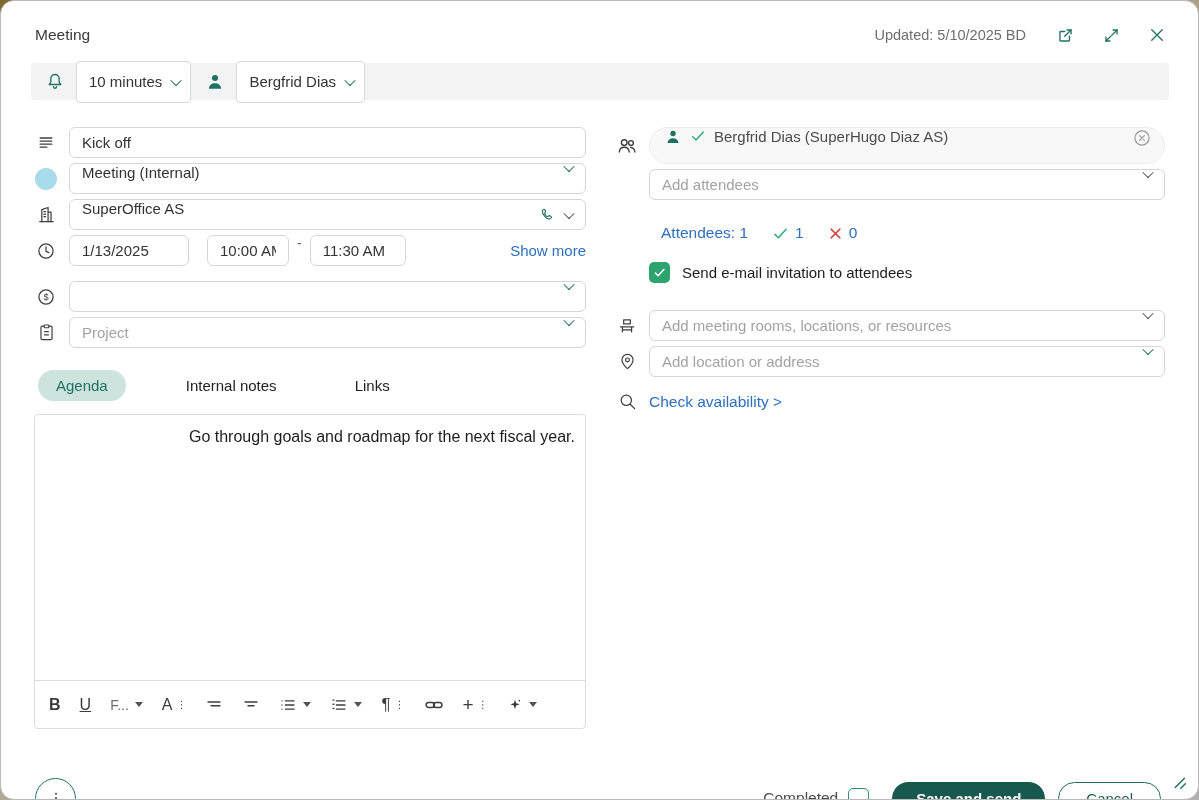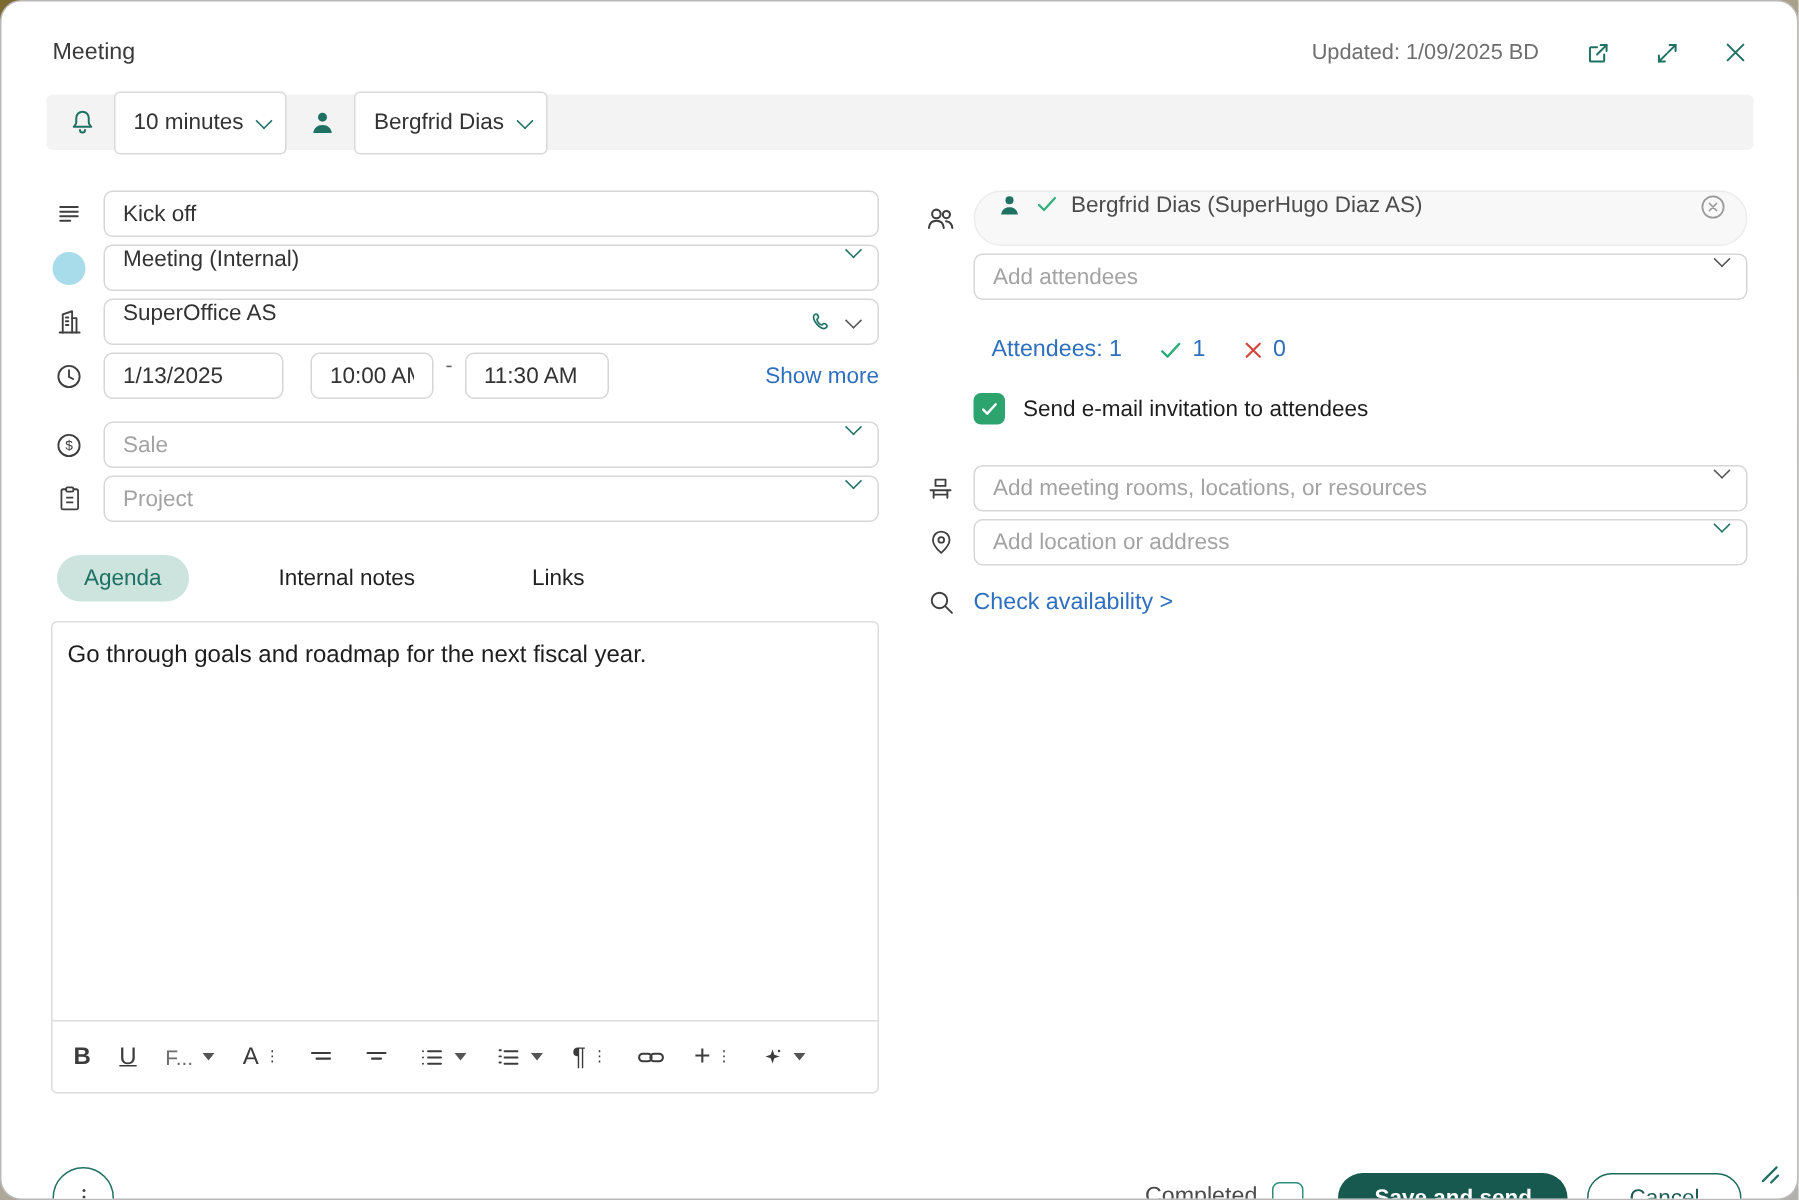--- a/index.html
+++ b/index.html
@@ -71,21 +71,21 @@
   .gap10 { height:10px; }
 
   
   .tabs { display:flex; align-items:center; gap:42px; margin-top:22px; margin-left:3px; }
   .tab { font-size:15px; color:#222; padding:7px 18px; border-radius:17px; cursor:pointer; }
   .tab.active { background:#cde4de; color:#1d7163; }
 
   
   .editor { margin-top:13px; margin-left:-1px; border:1px solid #dcdcdc; border-radius:4px; height:315px;
             display:flex; flex-direction:column; background:#fff; }
-  .editor-content { flex:1; padding:13px 10px; font-size:16px; color:#1d1d1d; outline:none; }
+  .editor-content { flex:1; padding:13px 10px; font-size:16px; color:#1d1d1d; outline:none;text-align:right; }
   .editor-toolbar { border-top:1px solid #dcdcdc; height:48px; display:flex; align-items:center;
                     padding:0 14px; gap:19px; color:#3c3c3c; }
   .et-btn { display:flex; align-items:center; gap:4px; cursor:pointer; font-size:16px; color:#3c3c3c; }
   .et-b { font-weight:700; }
   .et-u { text-decoration:underline; }
   .et-f { color:#6e6e6e; font-size:14px; }
   .dd { width:0; height:0; border-left:4px solid transparent; border-right:4px solid transparent;
         border-top:5px solid #555; margin-left:2px; }
   .mini-dots { font-size:10px; color:#3c3c3c; letter-spacing:0; line-height:1; }
 
@@ -123,21 +123,21 @@
   .resize-handle { position:absolute; right:9px; bottom:7px; cursor:nwse-resize; }
 </style>
 </head>
 <body>
 
 <div class="dialog">
 
   <div class="titlebar">
     <div class="dlg-title">Meeting</div>
     <div class="titlebar-right">
-      <div class="updated">Updated: 1/09/2025 BD</div>
+      <div class="updated">Updated: 5/10/2025 BD</div>
       <span class="tb-icon">
         <svg width="19" height="19" viewBox="0 0 24 24" fill="none" stroke="#1f7163" stroke-width="1.7" stroke-linecap="round" stroke-linejoin="round">
             <path d="M17 13v5a1 1 0 0 1-1 1H6a1 1 0 0 1-1-1V8a1 1 0 0 1 1-1h5"></path>
             <path d="M14 5h5v5"></path>
             <path d="M19 5l-8 8"></path>
           </svg>
       </span>
       <span class="tb-icon">
         <svg width="19" height="19" viewBox="0 0 24 24" fill="none" stroke="#1f7163" stroke-width="1.7" stroke-linecap="round" stroke-linejoin="round">
             <path d="M14 5h5v5"></path>
@@ -245,21 +245,20 @@
     <div class="gap10"></div>
 
     <div class="row">
       <span class="icon-cell">
         <svg width="20" height="20" viewBox="0 0 24 24" fill="none" stroke="#3f3f3f" stroke-width="1.5">
             <circle cx="12" cy="12" r="8.5"></circle>
             <text x="12" y="16" text-anchor="middle" font-size="11" stroke="none" fill="#3f3f3f" font-family="Liberation Sans, sans-serif">$</text>
           </svg>
       </span>
       <div class="fld">
-        <input placeholder="Sale" style="">
         <span class="chev"></span>
       </div>
     </div>
 
     <div class="row">
       <span class="icon-cell">
         <svg width="19" height="19" viewBox="0 0 24 24" fill="none" stroke="#3f3f3f" stroke-width="1.5" stroke-linejoin="round">
             <rect x="5" y="4" width="14" height="17" rx="1.5"></rect>
             <rect x="9" y="2.5" width="6" height="3.5" rx="1" fill="#fff"></rect>
             <path d="M9 11h6M9 15h6"></path>

